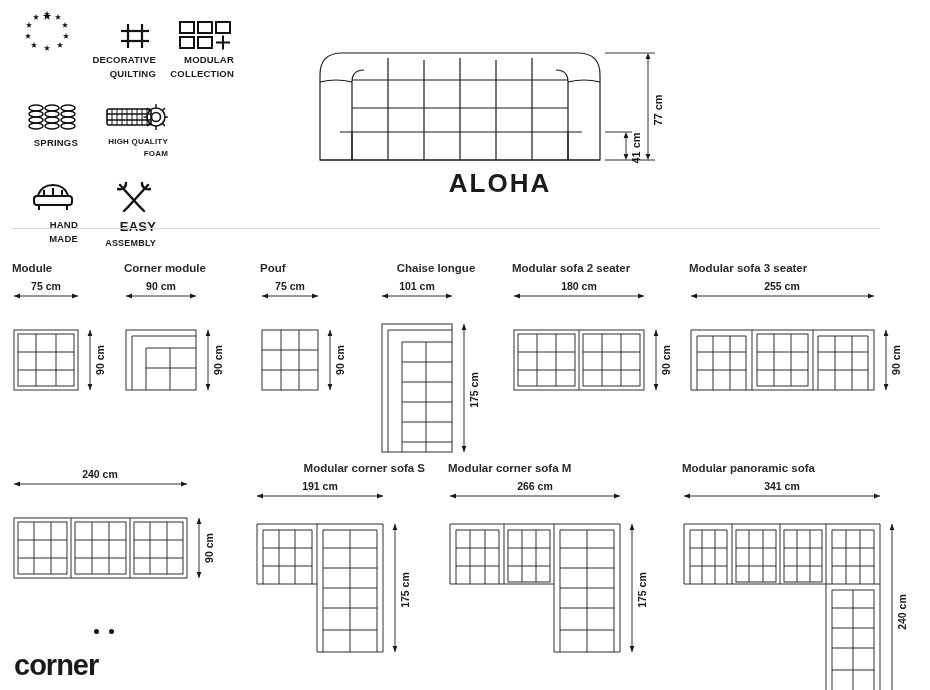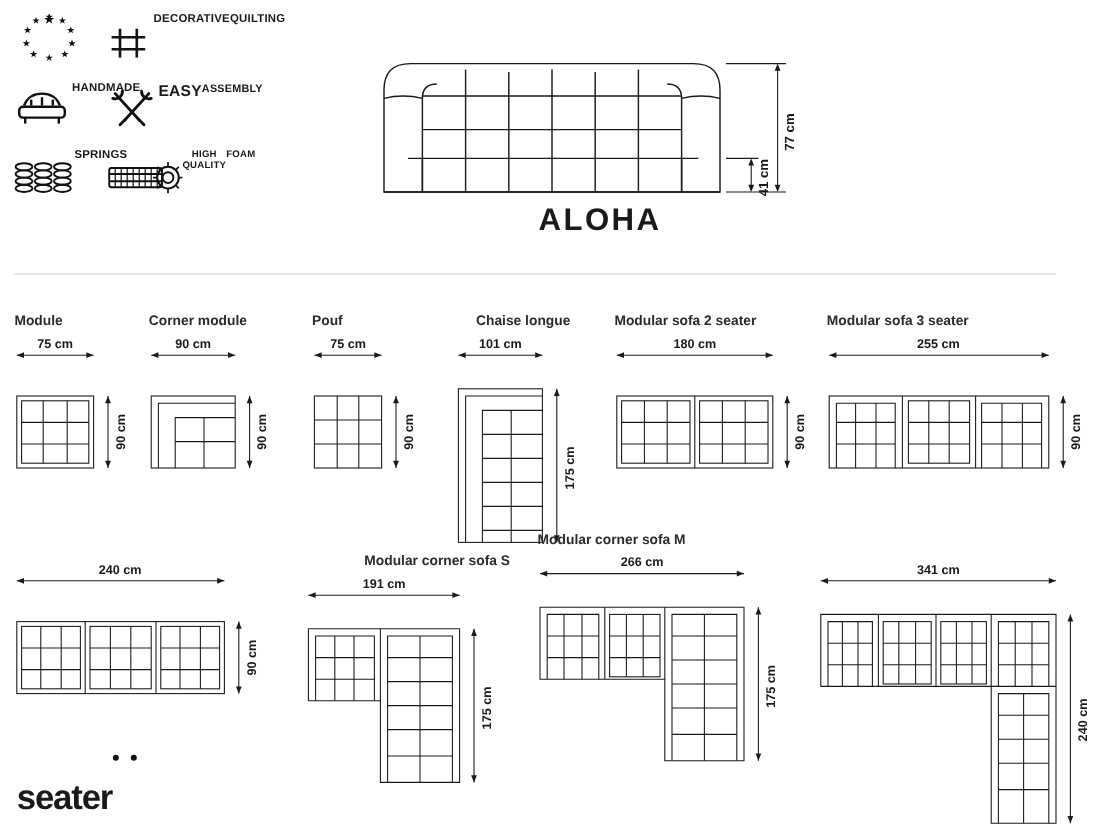--- a/index.html
+++ b/index.html
@@ -6,21 +6,21 @@
   body{
     width:930px;height:690px;
     background:#ffffff;
     font-family:"Liberation Sans", sans-serif;
     color:#1a1a1a;
     position:relative;
     overflow:hidden;
   }
   .badges{position:absolute;left:10px;top:8px;width:290px;}
   .badge-row{display:flex;align-items:flex-start;}
-  .badge{display:flex;flex-direction:row;align-items:flex-start;width:68px;margin-right:10px;}
+  .badge{display:flex;flex-direction:column;align-items:flex-end;width:68px;margin-right:10px;}
   .badge-ico{height:44px;display:flex;align-items:flex-end;justify-content:center;}
   .badge-txt{font-size:9.5px;font-weight:bold;line-height:1.12;text-align:center;margin-top:3px;letter-spacing:.2px;}
   .badge-txt.small{font-size:8px;}
 
   .hero{position:absolute;left:300px;top:20px;width:400px;height:170px;}
   .hero-title{position:absolute;left:300px;top:168px;width:400px;text-align:center;
     font-size:26px;font-weight:bold;letter-spacing:2px;}
 
   .divider{position:absolute;left:12px;top:228px;width:868px;height:1px;background:#d8d8d8;}
 
@@ -80,56 +80,36 @@
             <line x1="26" y1="4" x2="26" y2="28"></line>
             <line x1="5" y1="11" x2="33" y2="11"></line>
             <line x1="5" y1="21" x2="33" y2="21"></line>
           </g>
         </svg>
       </div>
       <div class="badge-txt">DECORATIVE</div>
       <div class="badge-txt">QUILTING</div>
     </div>
 
-  </div>
-
-  <div class="badge-row" style="margin-top:14px;">
     <div class="badge">
       <div class="badge-ico">
-        <svg width="50" height="38" viewBox="0 0 50 38">
+        <svg width="56" height="34" viewBox="0 0 56 34">
           <g stroke="#111" stroke-width="2" fill="none">
-            <path d="M10 16 q4 -10 15 -10 q11 0 15 10"></path>
-            <rect x="6" y="17" width="38" height="9" rx="3"></rect>
-            <line x1="11" y1="26" x2="11" y2="31"></line>
-            <line x1="39" y1="26" x2="39" y2="31"></line>
-            <line x1="16" y1="11" x2="16" y2="16"></line>
-            <line x1="25" y1="9" x2="25" y2="16"></line>
-            <line x1="34" y1="11" x2="34" y2="16"></line>
-          </g>
-        </svg>
-      </div>
-      <div class="badge-txt">HAND</div>
-      <div class="badge-txt">MADE</div>
-    </div>
-
-    <div class="badge">
-      <div class="badge-ico">
-        <svg width="44" height="38" viewBox="0 0 44 38">
-          <g stroke="#111" stroke-width="2.4" fill="none" stroke-linecap="round">
-            <path d="M8 6 l20 22"></path>
-            <path d="M6 10 a6 6 0 0 0 8 -6"></path>
-            <path d="M36 6 l-20 22"></path>
-            <path d="M38 10 a6 6 0 0 1 -8 -6"></path>
-            <path d="M28 28 l4 4"></path>
-            <path d="M16 28 l-4 4"></path>
-          </g>
-        </svg>
-      </div>
-      <div class="badge-txt" style="font-size:13px;">EASY</div>
-      <div class="badge-txt" style="font-size:9px;">ASSEMBLY</div>
+            <rect x="2" y="4" width="14" height="11"></rect>
+            <rect x="20" y="4" width="14" height="11"></rect>
+            <rect x="38" y="4" width="14" height="11"></rect>
+            <rect x="2" y="19" width="14" height="11"></rect>
+            <rect x="20" y="19" width="14" height="11"></rect>
+            <line x1="38" y1="24.5" x2="52" y2="24.5"></line>
+            <line x1="45" y1="17.5" x2="45" y2="31.5"></line>
+          </g>
+        </svg>
+      </div>
+      <div class="badge-txt">MODULAR</div>
+      <div class="badge-txt">COLLECTION</div>
     </div>
   </div>
 
   <div class="badge-row" style="margin-top:12px;">
     <div class="badge">
       <div class="badge-ico">
         <svg width="52" height="34" viewBox="0 0 52 34">
           <g stroke="#111" stroke-width="1.6" fill="none">
             <g>
               <ellipse cx="10" cy="7" rx="7" ry="3"></ellipse>
@@ -182,20 +162,57 @@
               <line x1="45.6" y1="9.6" x2="43" y2="7"></line>
                 <line x1="58.4" y1="22.4" x2="61" y2="25"></line>
               <line x1="58.4" y1="9.6" x2="61" y2="7"></line>
                 <line x1="45.6" y1="22.4" x2="43" y2="25"></line>
             </g>
           </g>
         </svg>
       </div>
       <div class="badge-txt small">HIGH QUALITY</div>
       <div class="badge-txt small">FOAM</div>
+    </div>
+  </div>
+
+  <div class="badge-row" style="margin-top:14px;">
+    <div class="badge">
+      <div class="badge-ico">
+        <svg width="50" height="38" viewBox="0 0 50 38">
+          <g stroke="#111" stroke-width="2" fill="none">
+            <path d="M10 16 q4 -10 15 -10 q11 0 15 10"></path>
+            <rect x="6" y="17" width="38" height="9" rx="3"></rect>
+            <line x1="11" y1="26" x2="11" y2="31"></line>
+            <line x1="39" y1="26" x2="39" y2="31"></line>
+            <line x1="16" y1="11" x2="16" y2="16"></line>
+            <line x1="25" y1="9" x2="25" y2="16"></line>
+            <line x1="34" y1="11" x2="34" y2="16"></line>
+          </g>
+        </svg>
+      </div>
+      <div class="badge-txt">HAND</div>
+      <div class="badge-txt">MADE</div>
+    </div>
+
+    <div class="badge">
+      <div class="badge-ico">
+        <svg width="44" height="38" viewBox="0 0 44 38">
+          <g stroke="#111" stroke-width="2.4" fill="none" stroke-linecap="round">
+            <path d="M8 6 l20 22"></path>
+            <path d="M6 10 a6 6 0 0 0 8 -6"></path>
+            <path d="M36 6 l-20 22"></path>
+            <path d="M38 10 a6 6 0 0 1 -8 -6"></path>
+            <path d="M28 28 l4 4"></path>
+            <path d="M16 28 l-4 4"></path>
+          </g>
+        </svg>
+      </div>
+      <div class="badge-txt" style="font-size:13px;">EASY</div>
+      <div class="badge-txt" style="font-size:9px;">ASSEMBLY</div>
     </div>
   </div>
 </div>
 
 <div class="hero">
   <svg width="400" height="170" viewBox="0 0 400 170">
     <g stroke="#1a1a1a" fill="none" stroke-width="1.2">
 
       <path d="M20 140 L20 55 q0 -22 22 -22 L278 33 q22 0 22 22 L300 140 Z"></path>
 
@@ -453,21 +470,21 @@
       <line x1="68" y1="108" x2="122" y2="108"></line>
       <line x1="68" y1="128" x2="122" y2="128"></line>
       <line x1="68" y1="150" x2="122" y2="150"></line>
       <line x1="95" y1="50" x2="95" y2="172"></line>
     </g>
     <text x="65" y="10" font-size="10.5" font-weight="bold" text-anchor="middle" fill="#1a1a1a">191 cm</text>
     <text x="154" y="110" font-size="10.5" font-weight="bold" text-anchor="middle" fill="#1a1a1a" transform="rotate(-90 154 110)">175 cm</text>
   </svg>
 </div>
 
-<div class="item" style="left:448px;top:444px;">
+<div class="item" style="left:448px;top:462px;">
   <div class="item-title">Modular corner sofa M</div>
   <svg width="210" height="195" viewBox="0 0 210 195" style="margin-top:6px;">
     <g stroke="#1a1a1a" stroke-width="0.9" fill="none">
       <line x1="2" y1="16" x2="172" y2="16"></line>
       <polygon points="2,16 8,13.6 8,18.4" fill="#1a1a1a" stroke="none"></polygon>
       <polygon points="172,16 166,13.6 166,18.4" fill="#1a1a1a" stroke="none"></polygon>
       <line x1="184" y1="44" x2="184" y2="172"></line>
       <polygon points="184,44 181.6,50 186.4,50" fill="#1a1a1a" stroke="none"></polygon>
       <polygon points="184,172 181.6,166 186.4,166" fill="#1a1a1a" stroke="none"></polygon>
       <path d="M2 44 L172 44 L172 172 L106 172 L106 104 L2 104 Z"></path>
@@ -490,20 +507,21 @@
       <line x1="112" y1="128" x2="166" y2="128"></line>
       <line x1="112" y1="150" x2="166" y2="150"></line>
       <line x1="139" y1="50" x2="139" y2="172"></line>
     </g>
     <text x="87" y="10" font-size="10.5" font-weight="bold" text-anchor="middle" fill="#1a1a1a">266 cm</text>
     <text x="198" y="110" font-size="10.5" font-weight="bold" text-anchor="middle" fill="#1a1a1a" transform="rotate(-90 198 110)">175 cm</text>
   </svg>
 </div>
 
 <div class="item" style="left:682px;top:462px;">
+  <div class="item-title">Modular panoramic sofa</div>
   <svg width="240" height="225" viewBox="0 0 240 225" style="margin-top:6px;">
     <g stroke="#1a1a1a" stroke-width="0.9" fill="none">
       <line x1="2" y1="16" x2="198" y2="16"></line>
       <polygon points="2,16 8,13.6 8,18.4" fill="#1a1a1a" stroke="none"></polygon>
       <polygon points="198,16 192,13.6 192,18.4" fill="#1a1a1a" stroke="none"></polygon>
       <line x1="210" y1="44" x2="210" y2="218"></line>
       <polygon points="210,44 207.6,50 212.4,50" fill="#1a1a1a" stroke="none"></polygon>
       <polygon points="210,218 207.6,212 212.4,212" fill="#1a1a1a" stroke="none"></polygon>
 
       <path d="M2 44 L198 44 L198 218 L144 218 L144 104 L2 104 Z"></path>
@@ -542,14 +560,14 @@
     <text x="100" y="10" font-size="10.5" font-weight="bold" text-anchor="middle" fill="#1a1a1a">341 cm</text>
     <text x="224" y="132" font-size="10.5" font-weight="bold" text-anchor="middle" fill="#1a1a1a" transform="rotate(-90 224 132)">240 cm</text>
   </svg>
 </div>
 
 <div class="logo">
   <span class="dots">
     <span class="dot" style="left:80px;"></span>
     <span class="dot" style="left:95px;"></span>
   </span>
-  <span>seater</span>
+  <span>corner</span>
 </div>
 
 </body></html>

